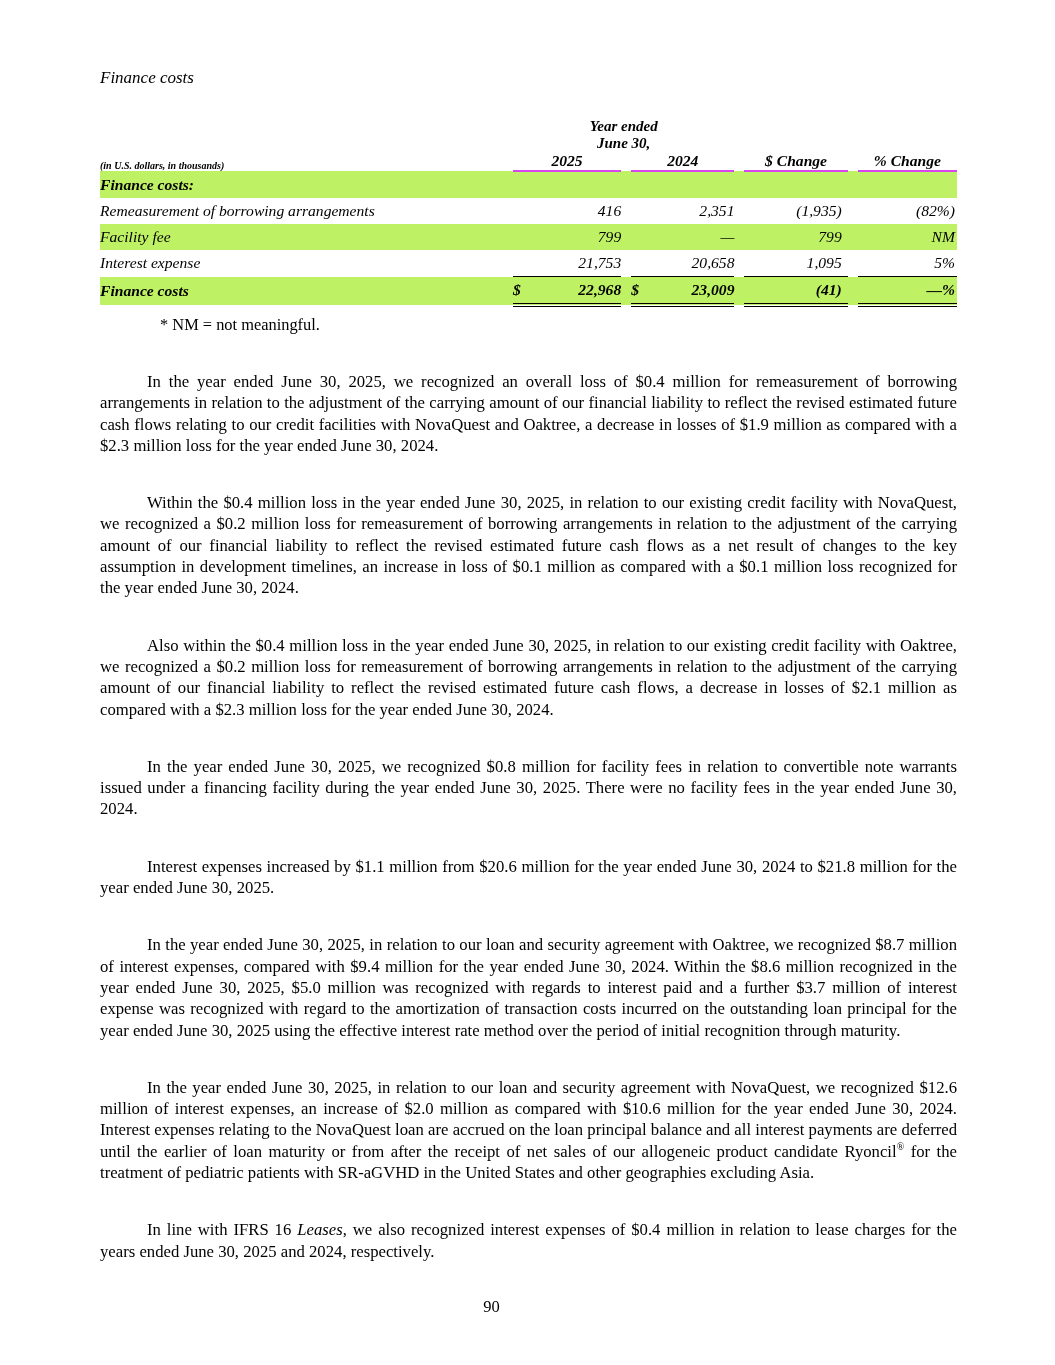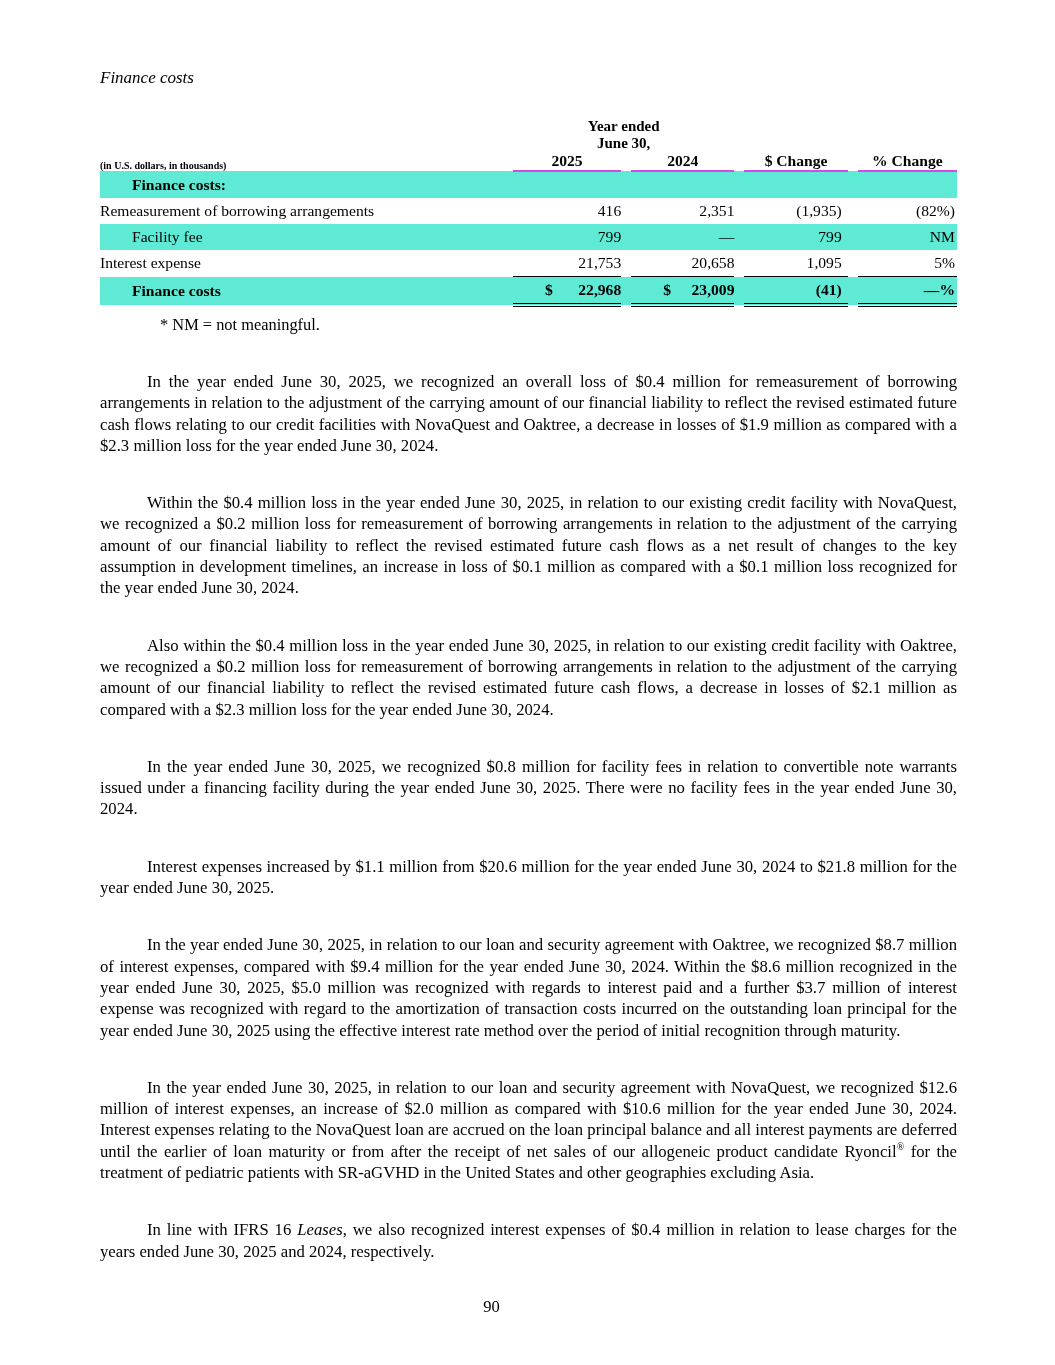--- a/index.html
+++ b/index.html
@@ -24,20 +24,21 @@
     font-weight: normal;
     font-size: 17px;
   }
   
   table.fin {
     margin-top: 30px;
     width: 857px;
     border-collapse: collapse;
     font-size: 15.6px;
     table-layout: fixed;
+    font-style: italic;
   }
   table.fin td, table.fin th { padding: 0; vertical-align: bottom; }
   .caption-cell {
     text-align: center;
     font-weight: bold;
     font-size: 15px;
     line-height: 17px;
     padding-bottom: 2px;
   }
   th.colhead {
@@ -47,21 +48,21 @@
     padding-bottom: 2px;
     font-size: 15.6px;
   }
   td.lefthead {
     font-weight: bold;
     font-size: 10px;
     vertical-align: bottom;
     padding-bottom: 2px;
   }
   tr.datarow td { height: 26px; vertical-align: middle; }
-  tr.blue td { background: #5eead4; padding-left: 32px; }
+  tr.blue td { background: #bef264; }
   td.lbl { padding-left: 2px; }
   td.ind1 { padding-left: 22px; }
   td.ind2 { padding-left: 38px; }
   td.cur { text-align: left; padding-left: 4px; }
   td.val { text-align: right; padding-right: 12px; }
   td.val.tight { padding-right: 6px; }
   td.val.tight2 { padding-right: 2px; }
   .bold { font-weight: bold; }
   tr.preTotal td.u { border-bottom: 1.6px solid #000; }
   tr.totalrow td.d { border-bottom: 4px double #000; }

